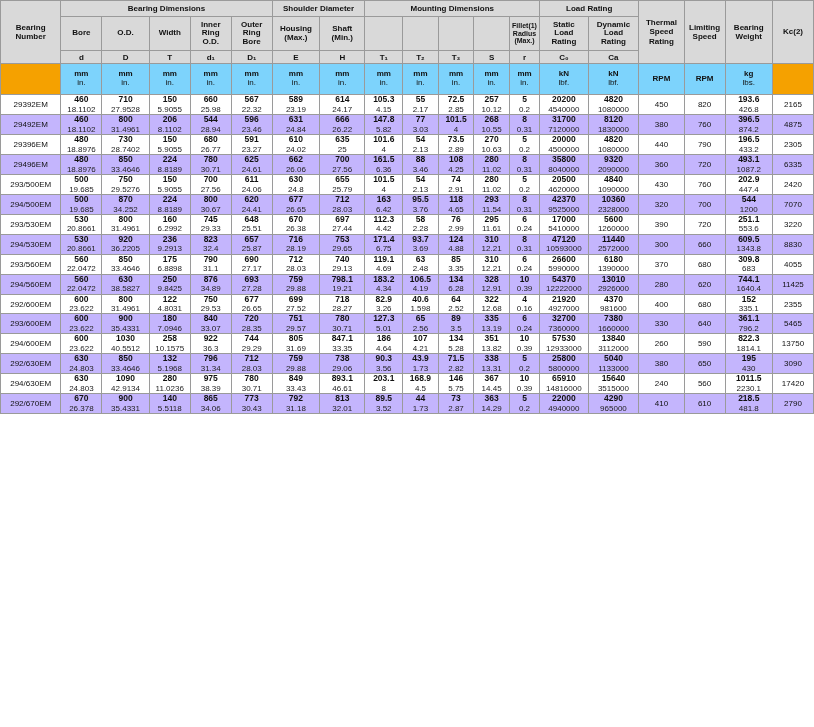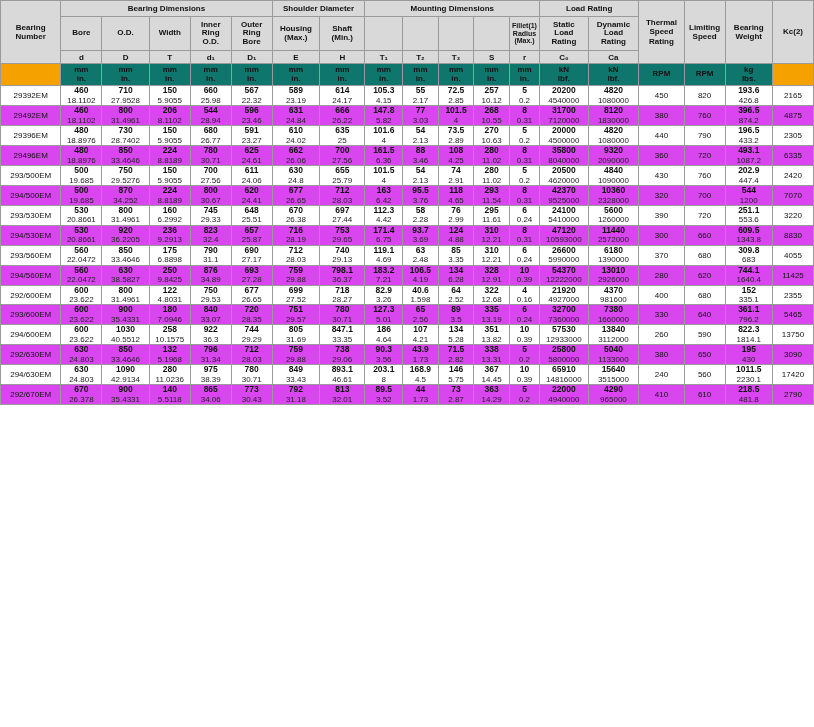--- a/index.html
+++ b/index.html
@@ -42,41 +42,41 @@
     line-height: 1.05;
   }
   .hdr-sym {
     background: #d9d9d9;
     font-weight: bold;
     font-size: 8px;
     height: 13px;
     color: #1a1a1a;
   }
   .hdr-units {
-    background: #0f766e;
+    background: #7dd3fc;
     font-weight: bold;
     font-size: 8px;
-    height: 22px;
+    height: 31px;
     color: #111;
     line-height: 1.1;
   }
-  .hdr-units .u2 { font-weight: bold; }
+  .hdr-units .u2 { font-weight: normal; }
   .corner-cell {
     background: #d9d9d9;
     font-weight: bold;
     font-size: 9px;
     color: #1a1a1a;
     line-height: 1.15;
   }
   .units-orange {
     background: #f5a100;
   }
   
   .row-white { background: #ffffff; padding-left: 17px; }
-  .row-gray  { background: #d946ef; }
+  .row-gray  { background: #c4b5fd; }
   td.bn {
     font-size: 8.5px;
     font-weight: normal;
     color: #111;
   }
   .val {
     line-height: 1.15;
     padding: 2px 1px;
   }
   .v1 { font-weight: bold; font-size: 8.5px; display: block; }
@@ -674,21 +674,21 @@
         </td>
         <td class="val">
           <span class="v1">295</span>
           <span class="v2">11.61</span>
         </td>
         <td class="val">
           <span class="v1">6</span>
           <span class="v2">0.24</span>
         </td>
         <td class="val">
-          <span class="v1">24100</span>
+          <span class="v1">17000</span>
           <span class="v2">5410000</span>
         </td>
         <td class="val">
           <span class="v1">5600</span>
           <span class="v2">1260000</span>
         </td>
         <td class="cellpad">390</td>
         <td class="cellpad">720</td>
         <td class="val">
           <span class="v1">251.1</span>
@@ -849,25 +849,25 @@
         <td class="val">
           <span class="v1">693</span>
           <span class="v2">27.28</span>
         </td>
         <td class="val">
           <span class="v1">759</span>
           <span class="v2">29.88</span>
         </td>
         <td class="val">
           <span class="v1">798.1</span>
-          <span class="v2">36.37</span>
+          <span class="v2">19.21</span>
         </td>
         <td class="val">
           <span class="v1">183.2</span>
-          <span class="v2">7.21</span>
+          <span class="v2">4.34</span>
         </td>
         <td class="val">
           <span class="v1">106.5</span>
           <span class="v2">4.19</span>
         </td>
         <td class="val">
           <span class="v1">134</span>
           <span class="v2">6.28</span>
         </td>
         <td class="val">

